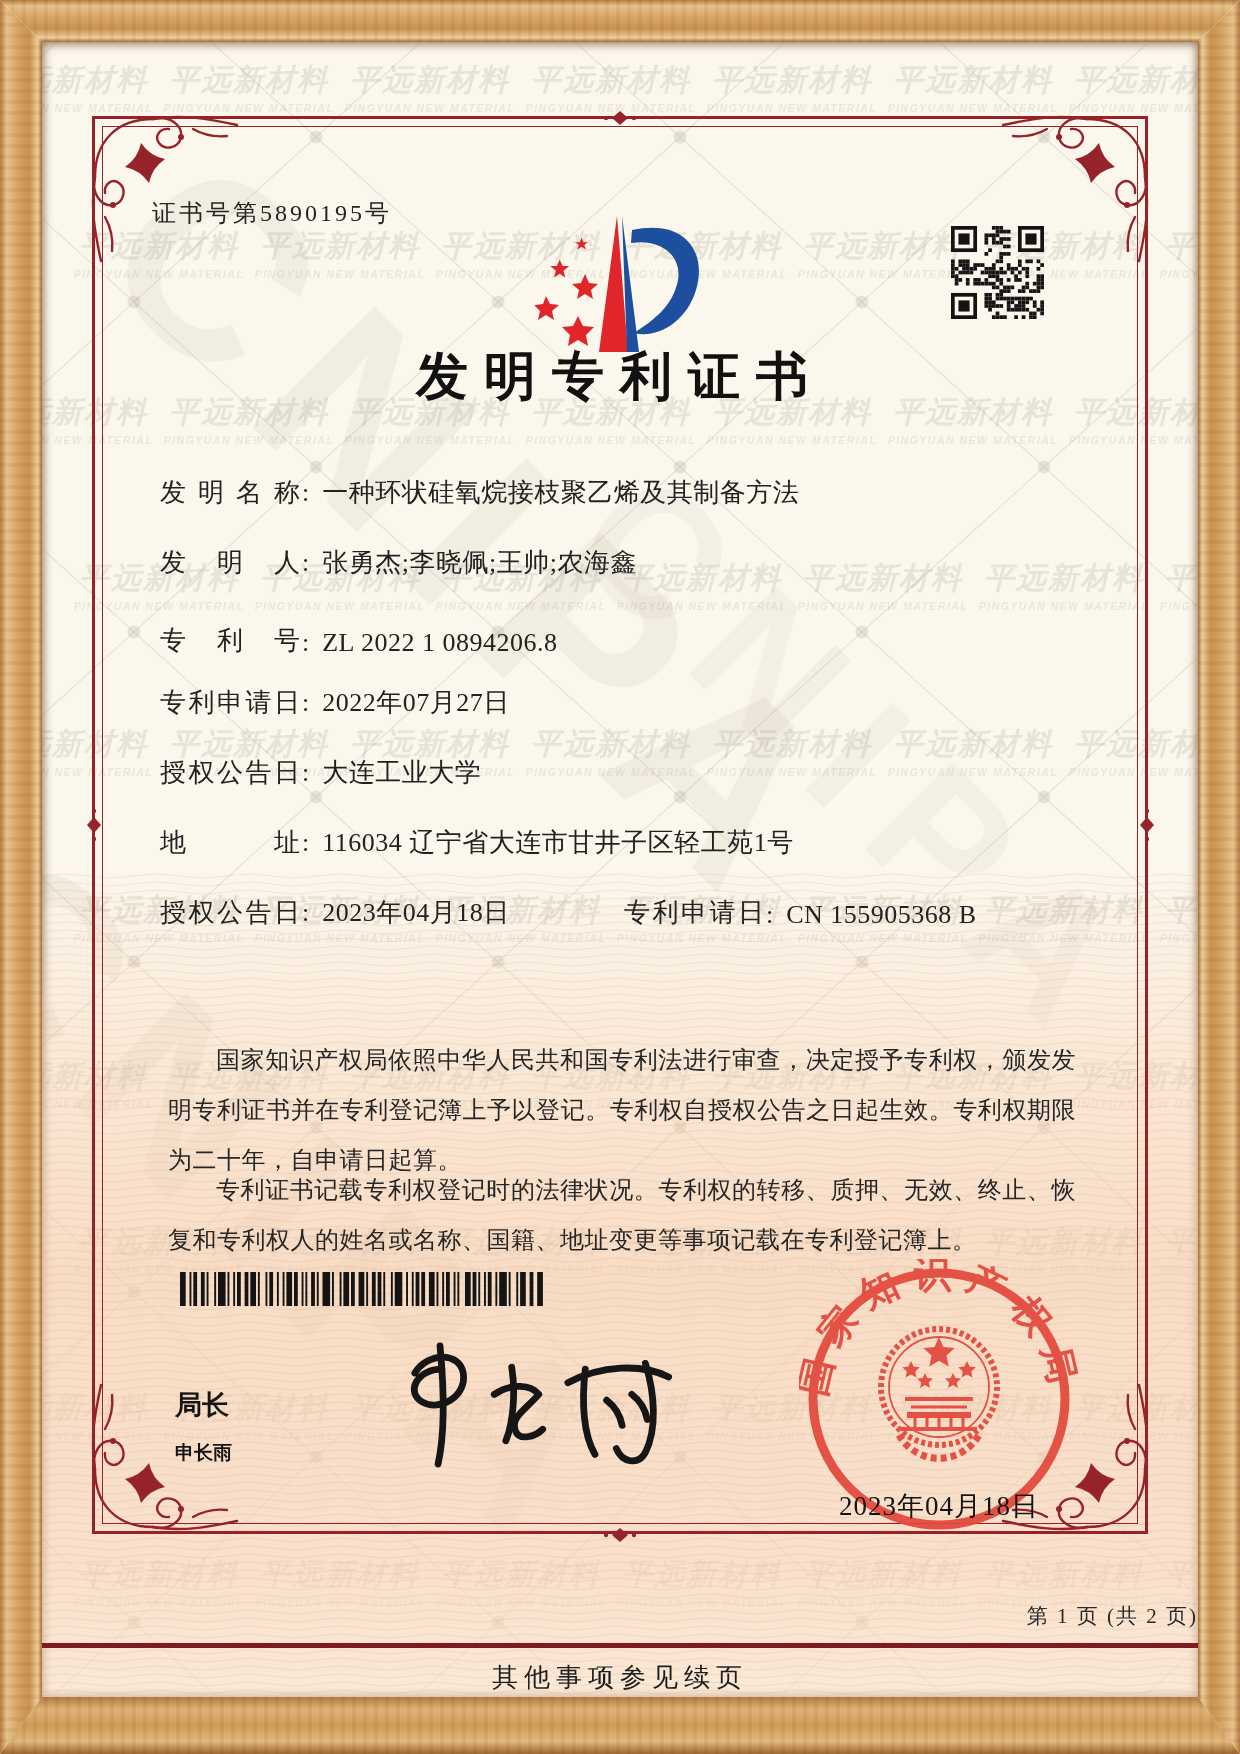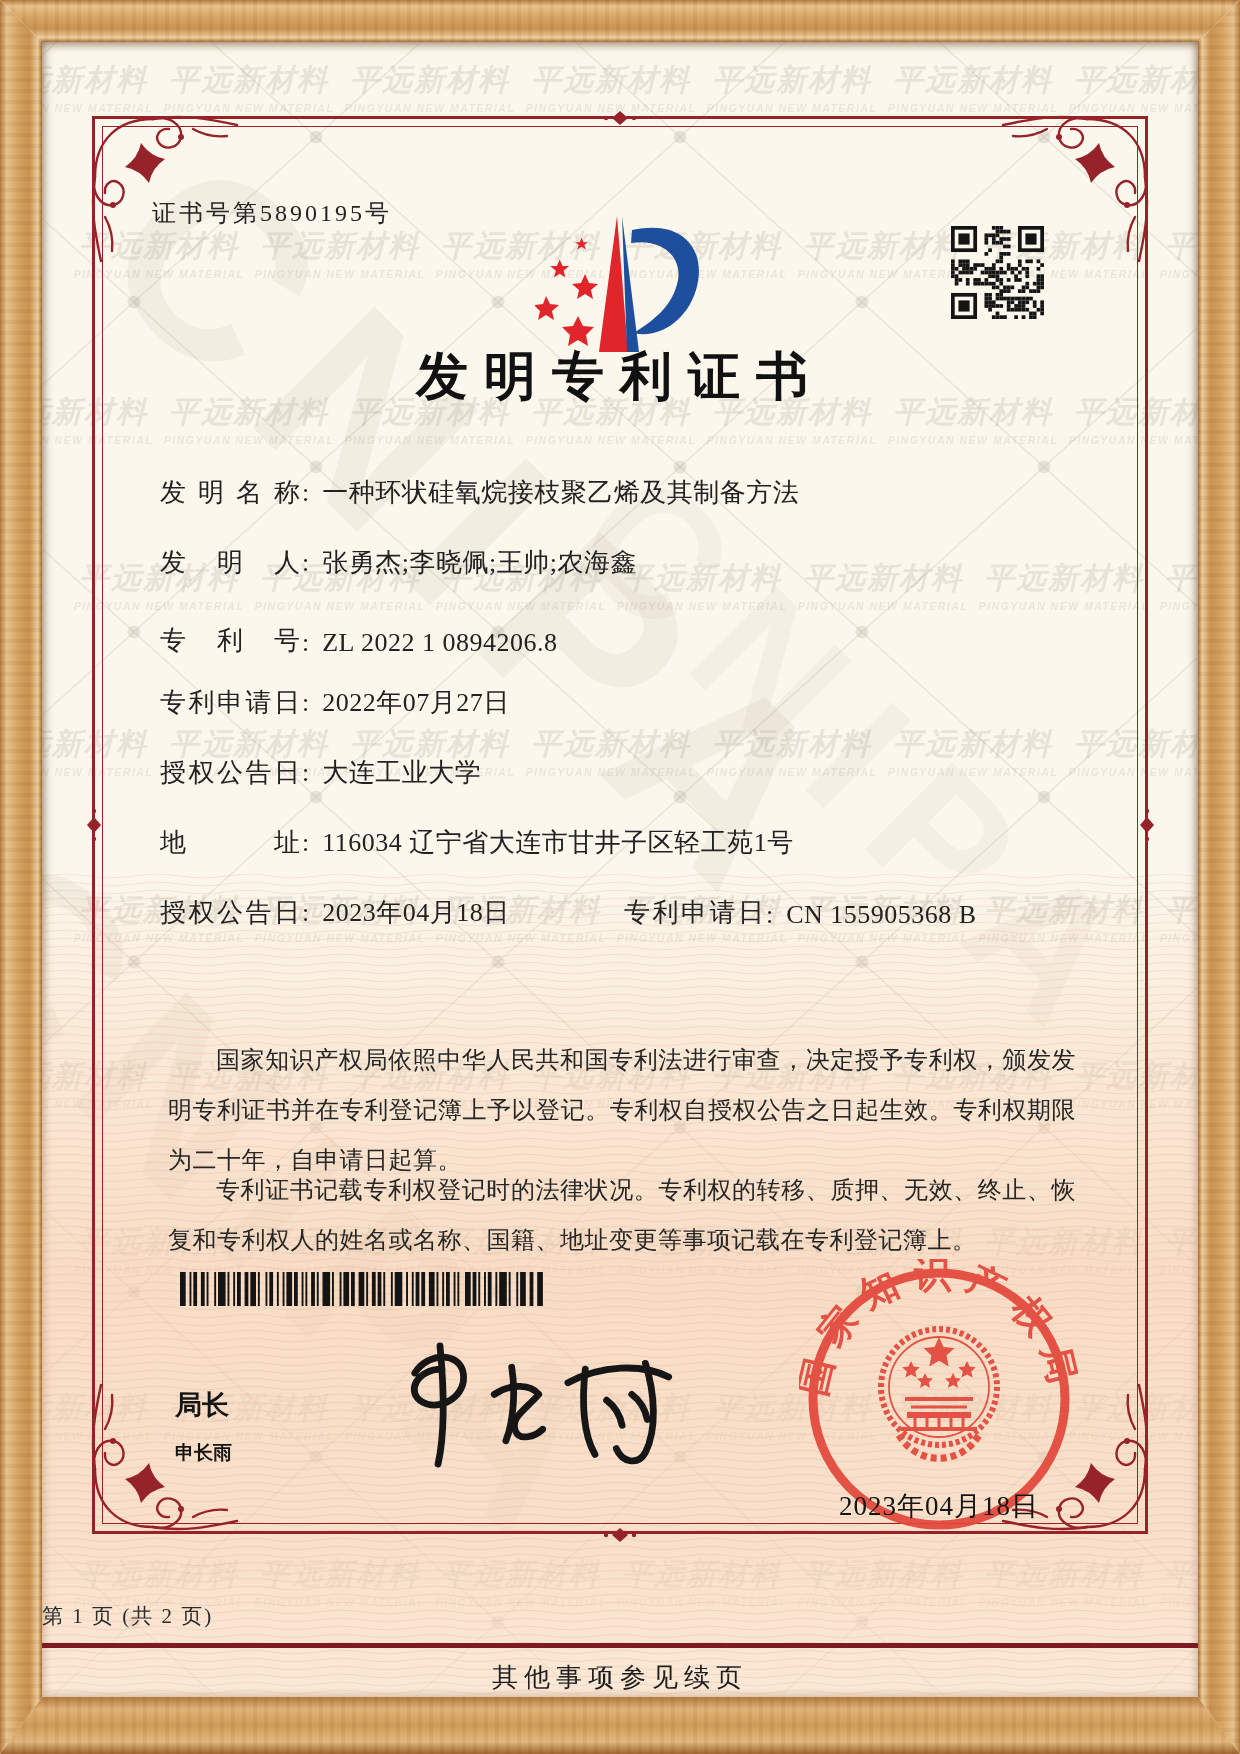--- a/index.html
+++ b/index.html
@@ -87,21 +87,21 @@
   .director-label{position:absolute;left:133px;top:1345px;font-family:"Liberation Sans","DejaVu Sans",sans-serif;font-size:27px;font-weight:600;color:#151515;}
   .director-name{position:absolute;left:133px;top:1398px;font-family:"Liberation Sans","DejaVu Sans",sans-serif;font-size:19px;font-weight:600;color:#151515;}
   .signature{position:absolute;left:336px;top:1296px;}
   .sig-stroke{stroke:#161616;fill:none;stroke-width:7;stroke-linecap:round;stroke-linejoin:round;}
 
   .seal{position:absolute;left:757px;top:1217px;opacity:.92;}
   .seal-stroke{stroke:var(--seal-red);fill:none;}
   .seal-fill{fill:var(--seal-red);}
   .seal-date{position:absolute;left:757px;top:1446px;width:280px;text-align:center;font-size:27px;color:#141414;letter-spacing:1px;z-index:11;}
 
-  .page-footer{position:absolute;left:0;top:1560px;width:100%;text-align:left;font-size:21px;color:#2a2a2a;letter-spacing:2px;}
+  .page-footer{position:absolute;left:0;top:1560px;width:100%;text-align:right;font-size:21px;color:#2a2a2a;letter-spacing:2px;}
   .bottom-line{position:absolute;left:0;top:1601px;width:100%;height:5px;background:#7e1b20;z-index:6;}
   .continuation{position:absolute;left:0;top:1618px;width:100%;text-align:center;font-size:26px;color:#1d1d1d;letter-spacing:6px;}
 </style>
 </head>
 <body>
 
 <div class="stage">
   <div class="wood wood-top"></div>
   <div class="wood wood-bottom"></div>
   <div class="wood wood-left"></div>

